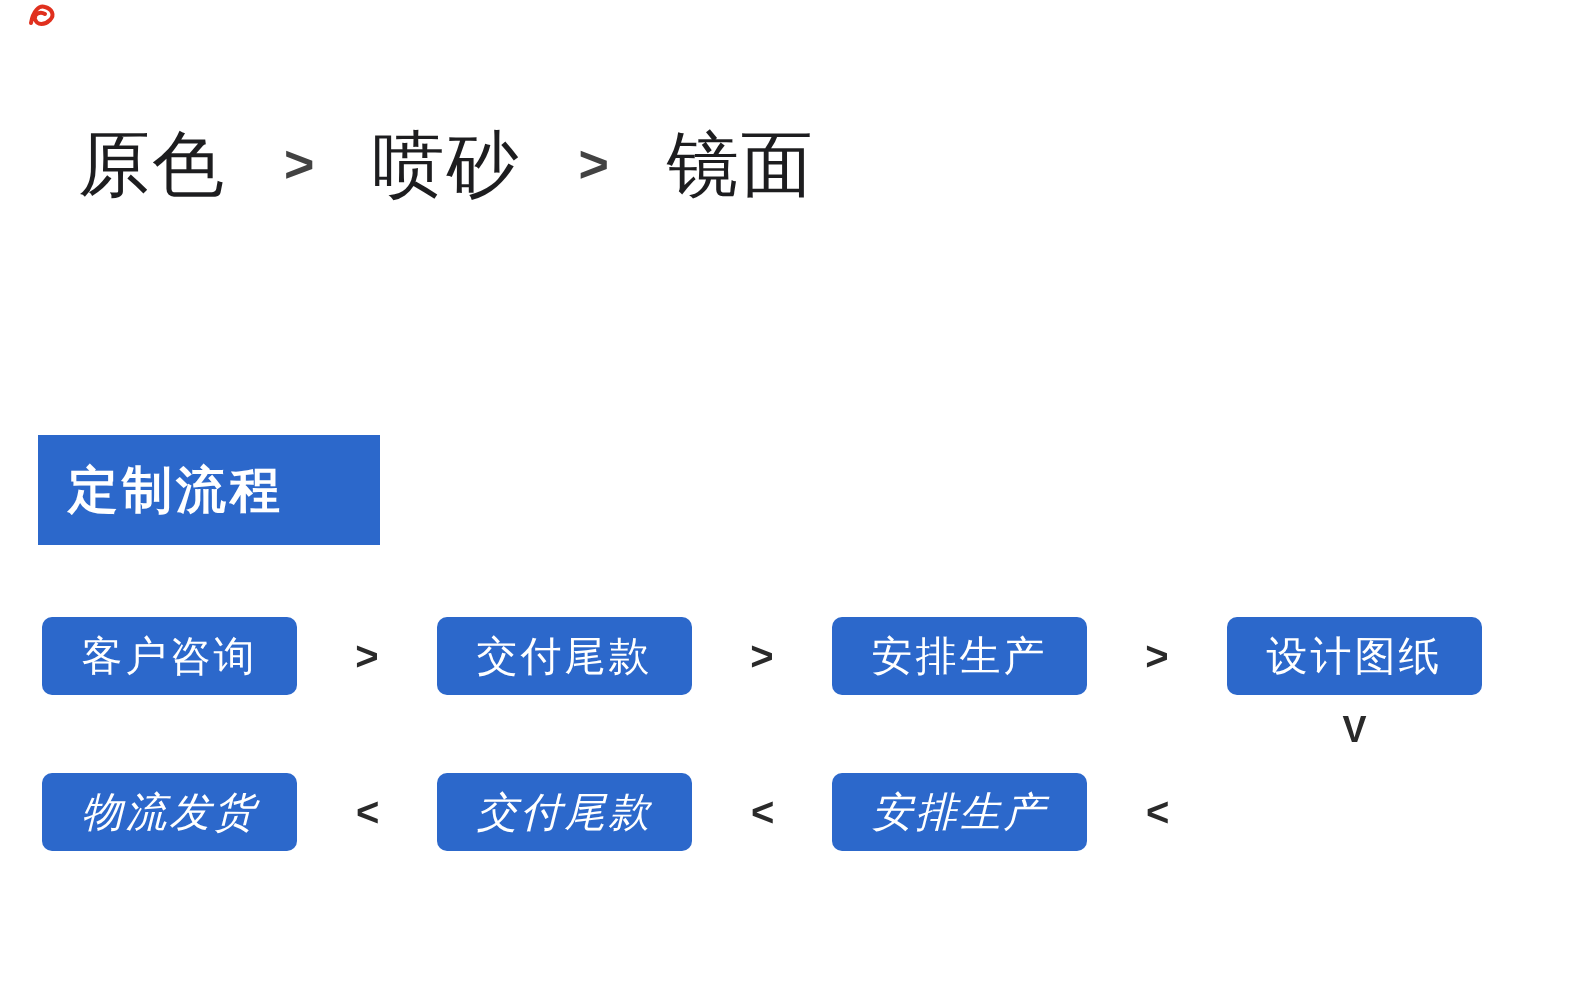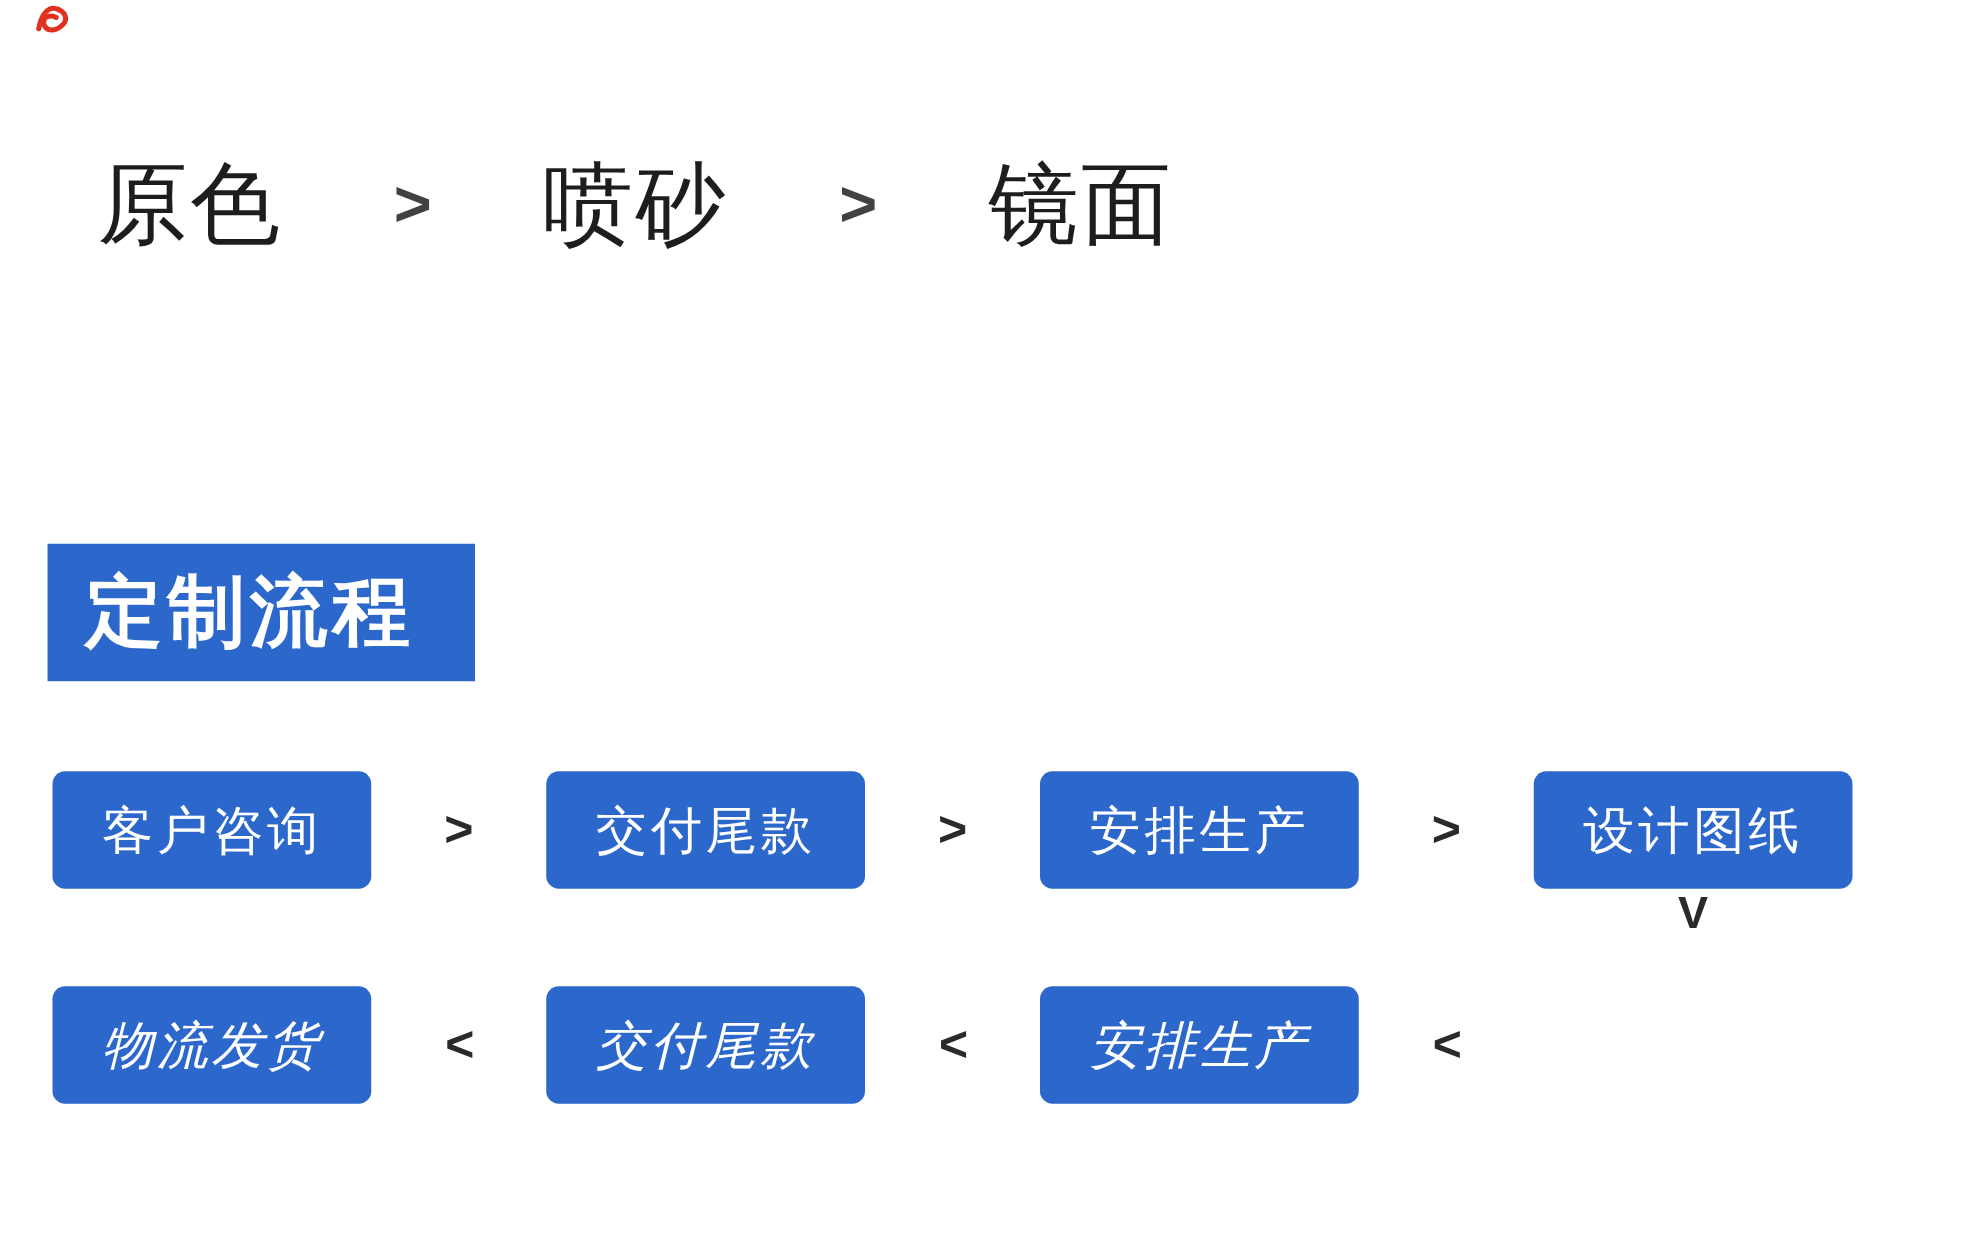--- a/index.html
+++ b/index.html
@@ -14,47 +14,47 @@
     background:#ffffff;
     font-family:"Liberation Sans",sans-serif;
     position:relative;overflow:hidden;
   }
   
   .red-mark{position:absolute;left:26px;top:2px;width:34px;height:28px;}
 
   
   .finish-row{
     position:absolute;left:78px;top:128px;
-    display:flex;align-items:center;column-gap:89px;
+    display:flex;align-items:center;column-gap:58px;
     color:var(--ink);font-size:72px;font-weight:500;line-height:1;
     letter-spacing:2px;white-space:nowrap;
   }
   .finish-sep{
     font-size:52px;font-weight:700;color:var(--sep-gray);
     letter-spacing:0;filter:blur(0.4px);
   }
 
   
   .section-header{
     position:absolute;left:38px;top:435px;
     width:342px;height:110px;background:var(--blue);
     display:flex;align-items:center;box-sizing:border-box;
     padding-left:30px;
   }
   .section-header-title{
-    color:#ffffff;font-size:62px;font-weight:900;
+    color:#ffffff;font-size:50px;font-weight:900;
     letter-spacing:4px;line-height:1;white-space:nowrap;
   }
 
   
   .flow{position:absolute;left:42px;top:617px;width:1440px;}
   .flow-row{display:flex;align-items:center;}
   .flow-row.second{margin-top:78px;font-style:italic;}
   .step{
-    width:255px;height:94px;background:var(--blue);
+    width:255px;height:78px;background:var(--blue);
     border-radius:10px;color:#ffffff;
     display:flex;align-items:center;justify-content:center;
     font-size:41px;font-weight:500;letter-spacing:3px;
     line-height:1;white-space:nowrap;box-sizing:border-box;
     flex:0 0 auto;
   }
   .flow-sep{
     width:140px;flex:0 0 auto;text-align:center;
     font-size:40px;font-weight:700;color:var(--arrow);line-height:1;
   }

